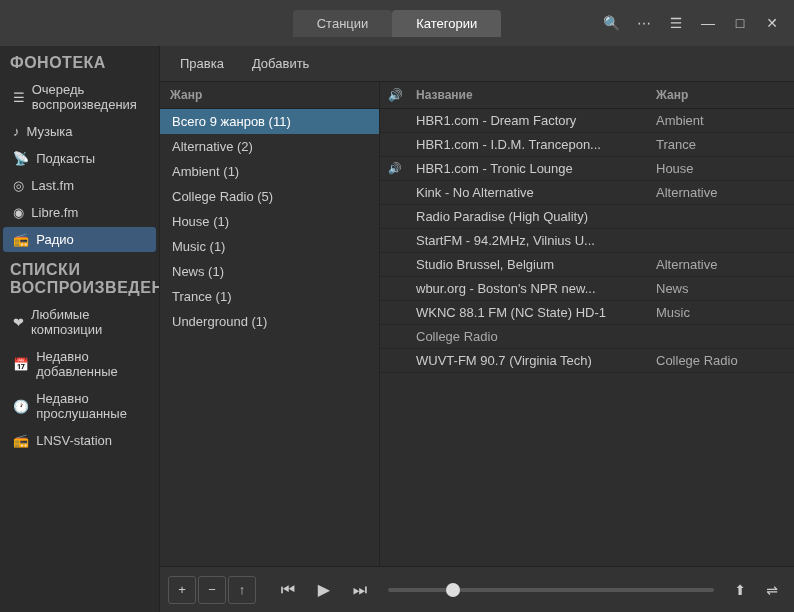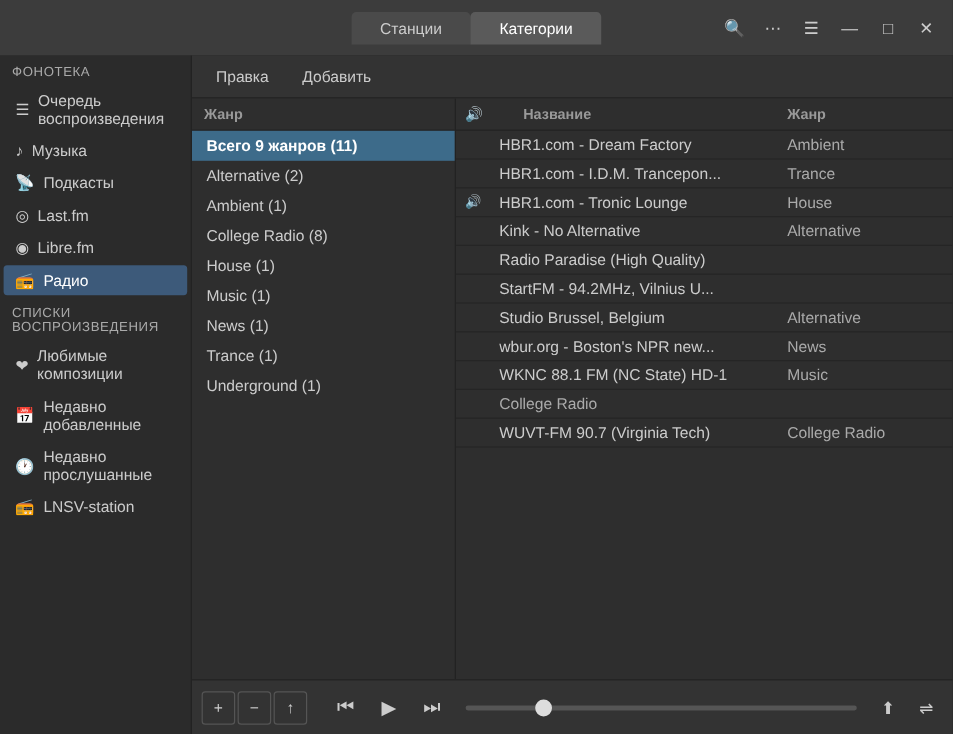--- a/index.html
+++ b/index.html
@@ -74,22 +74,22 @@
     .sidebar {
       width: 160px;
       background: #2b2b2b;
       border-right: 1px solid #222;
       display: flex;
       flex-direction: column;
       overflow-y: auto;
       flex-shrink: 0;
     }
     .sidebar-section-title {
-      font-size: 11px;
-      font-weight: normal;
+      font-size: 16px;
+      font-weight: bold;
       color: #aaa;
       padding: 8px 10px 4px 10px;
       text-transform: uppercase;
       letter-spacing: 0.5px;
     }
     .sidebar-item {
       display: flex;
       align-items: center;
       gap: 7px;
       padding: 5px 10px;
@@ -152,42 +152,42 @@
       color: #999;
       font-weight: bold;
       border-bottom: 1px solid #222;
     }
     .genre-item {
       padding: 5px 12px;
       cursor: pointer;
       color: #ccc;
       font-size: 13px;
     }
-    .genre-item.active { background: #3d6b8a; color: #fff; font-weight: bold; }
+    .genre-item.active { background: #3d6b8a; color: #fff; }
 
     
     .station-panel {
       flex: 1;
       overflow-y: auto;
       background: #2e2e2e;
     }
     .station-table-header {
       display: flex;
       padding: 6px 8px;
       border-bottom: 1px solid #222;
       font-size: 12px;
       color: #999;
       font-weight: bold;
       background: #2e2e2e;
       position: sticky;
       top: 0;
       z-index: 1;
     }
     .station-col-icon { width: 28px; flex-shrink: 0; }
-    .station-col-name { flex: 1; margin-left: 20px; }
+    .station-col-name { flex: 1; }
     .station-col-genre { width: 130px; flex-shrink: 0; }
     .station-row {
       display: flex;
       align-items: center;
       padding: 4px 8px;
       cursor: pointer;
       color: #ccc;
       font-size: 13px;
       border-bottom: 1px solid #252525;
     }
@@ -365,21 +365,21 @@
       <button class="toolbar-btn">Добавить</button>
     </div>
 
     <div class="panels">
 
       <div class="genre-panel">
         <div class="genre-panel-header">Жанр</div>
         <div class="genre-item active">Всего 9 жанров (11)</div>
         <div class="genre-item">Alternative (2)</div>
         <div class="genre-item">Ambient (1)</div>
-        <div class="genre-item">College Radio (8)</div>
+        <div class="genre-item">College Radio (5)</div>
         <div class="genre-item">House (1)</div>
         <div class="genre-item">Music (1)</div>
         <div class="genre-item">News (1)</div>
         <div class="genre-item">Trance (1)</div>
         <div class="genre-item">Underground (1)</div>
       </div>
 
       <div class="station-panel">
         <div class="station-table-header">
           <div class="station-col-icon">🔊</div>

